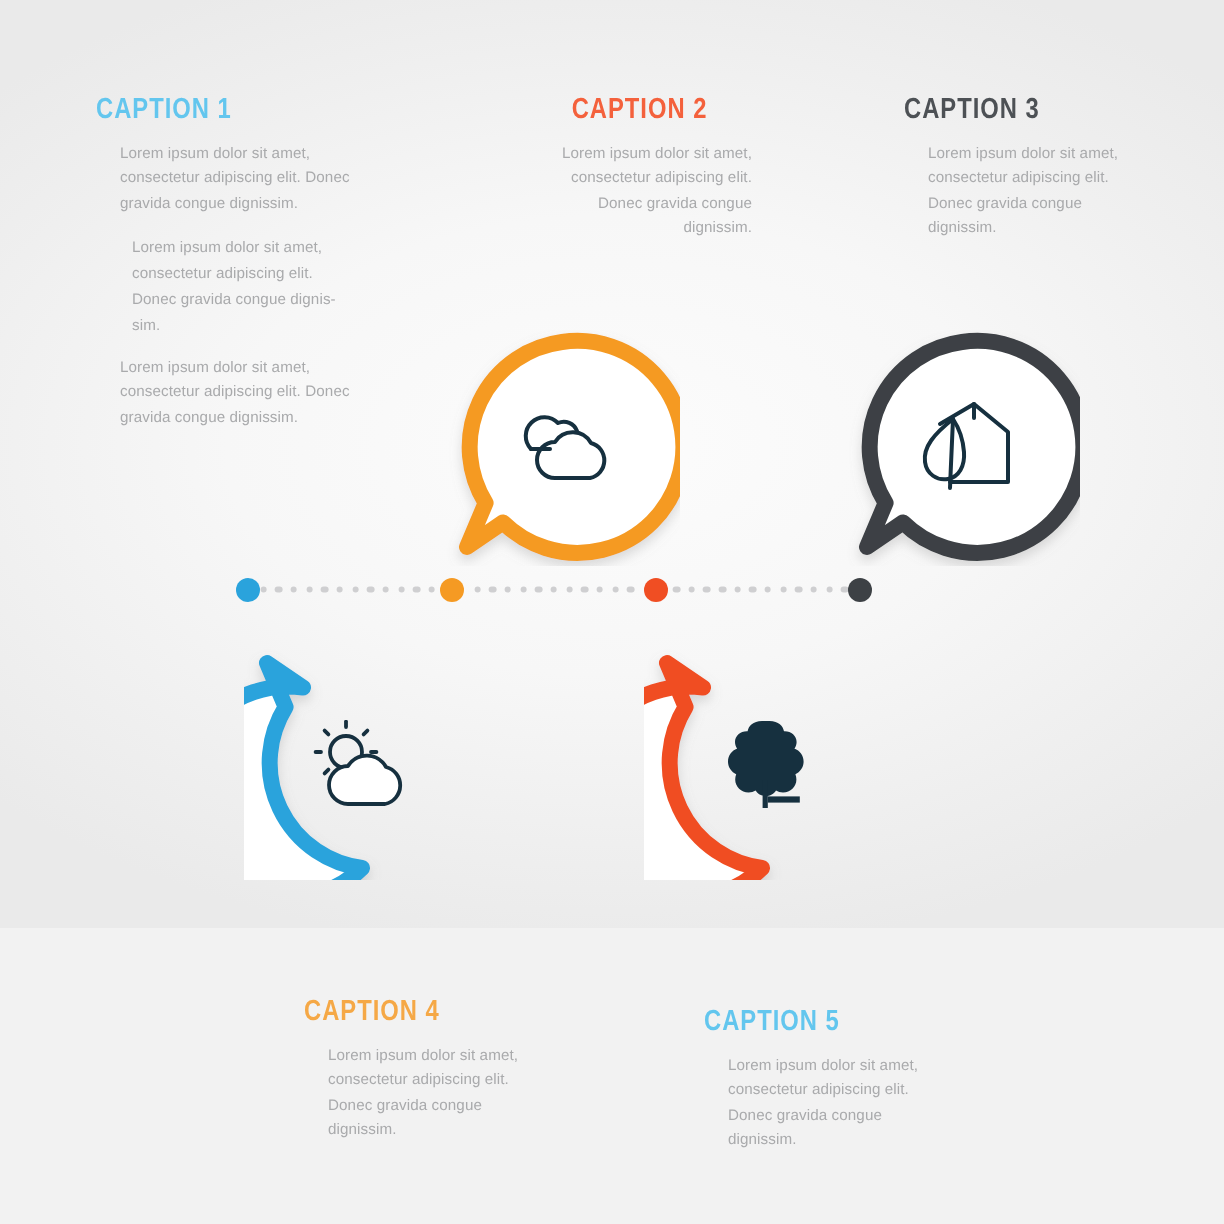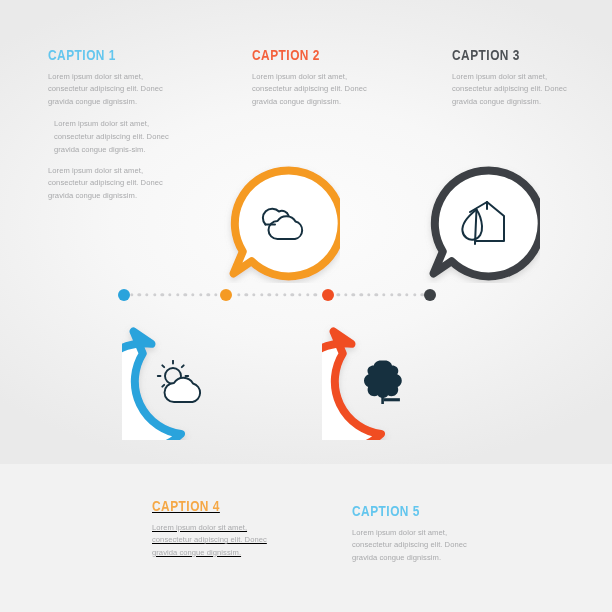--- a/index.html
+++ b/index.html
@@ -22,30 +22,30 @@
     letter-spacing:0.6px;
     transform:scaleX(0.82);
     transform-origin:left center;
     margin:0 0 8px 0;
     white-space:nowrap;
   }
   .cap-p{
     font-size:7.6px;
     line-height:1.62;
     color:#a9aaac;
-    margin:0 0 9px 0;
+    margin:0 0 9px 12px;
     letter-spacing:0.05px;
   }
   .cap-p.indent{padding-left:6px;line-height:1.72;}
   .cap-p:last-child{margin-bottom:0;}
 
   #cap1{left:48px;top:47px;width:128px;}
-  #cap2{left:252px;top:47px;width:124px;}
+  #cap2{left:252px;top:47px;width:124px;text-align:right;}
   #cap3{left:452px;top:47px;width:124px;}
-  #cap4{left:152px;top:498px;width:124px;text-decoration:underline;}
+  #cap4{left:152px;top:498px;width:124px;}
   #cap5{left:352px;top:503px;width:124px;}
 
   
   #timeline{position:absolute;left:116px;top:286px;width:322px;height:18px;}
   .tl-dot{
     position:absolute;top:50%;border-radius:50%;
     transform:translate(-50%,-50%);
   }
   .tl-big{width:12px;height:12px;}
   .tl-small{width:3.4px;height:3.4px;background:#cfcfd1;}

